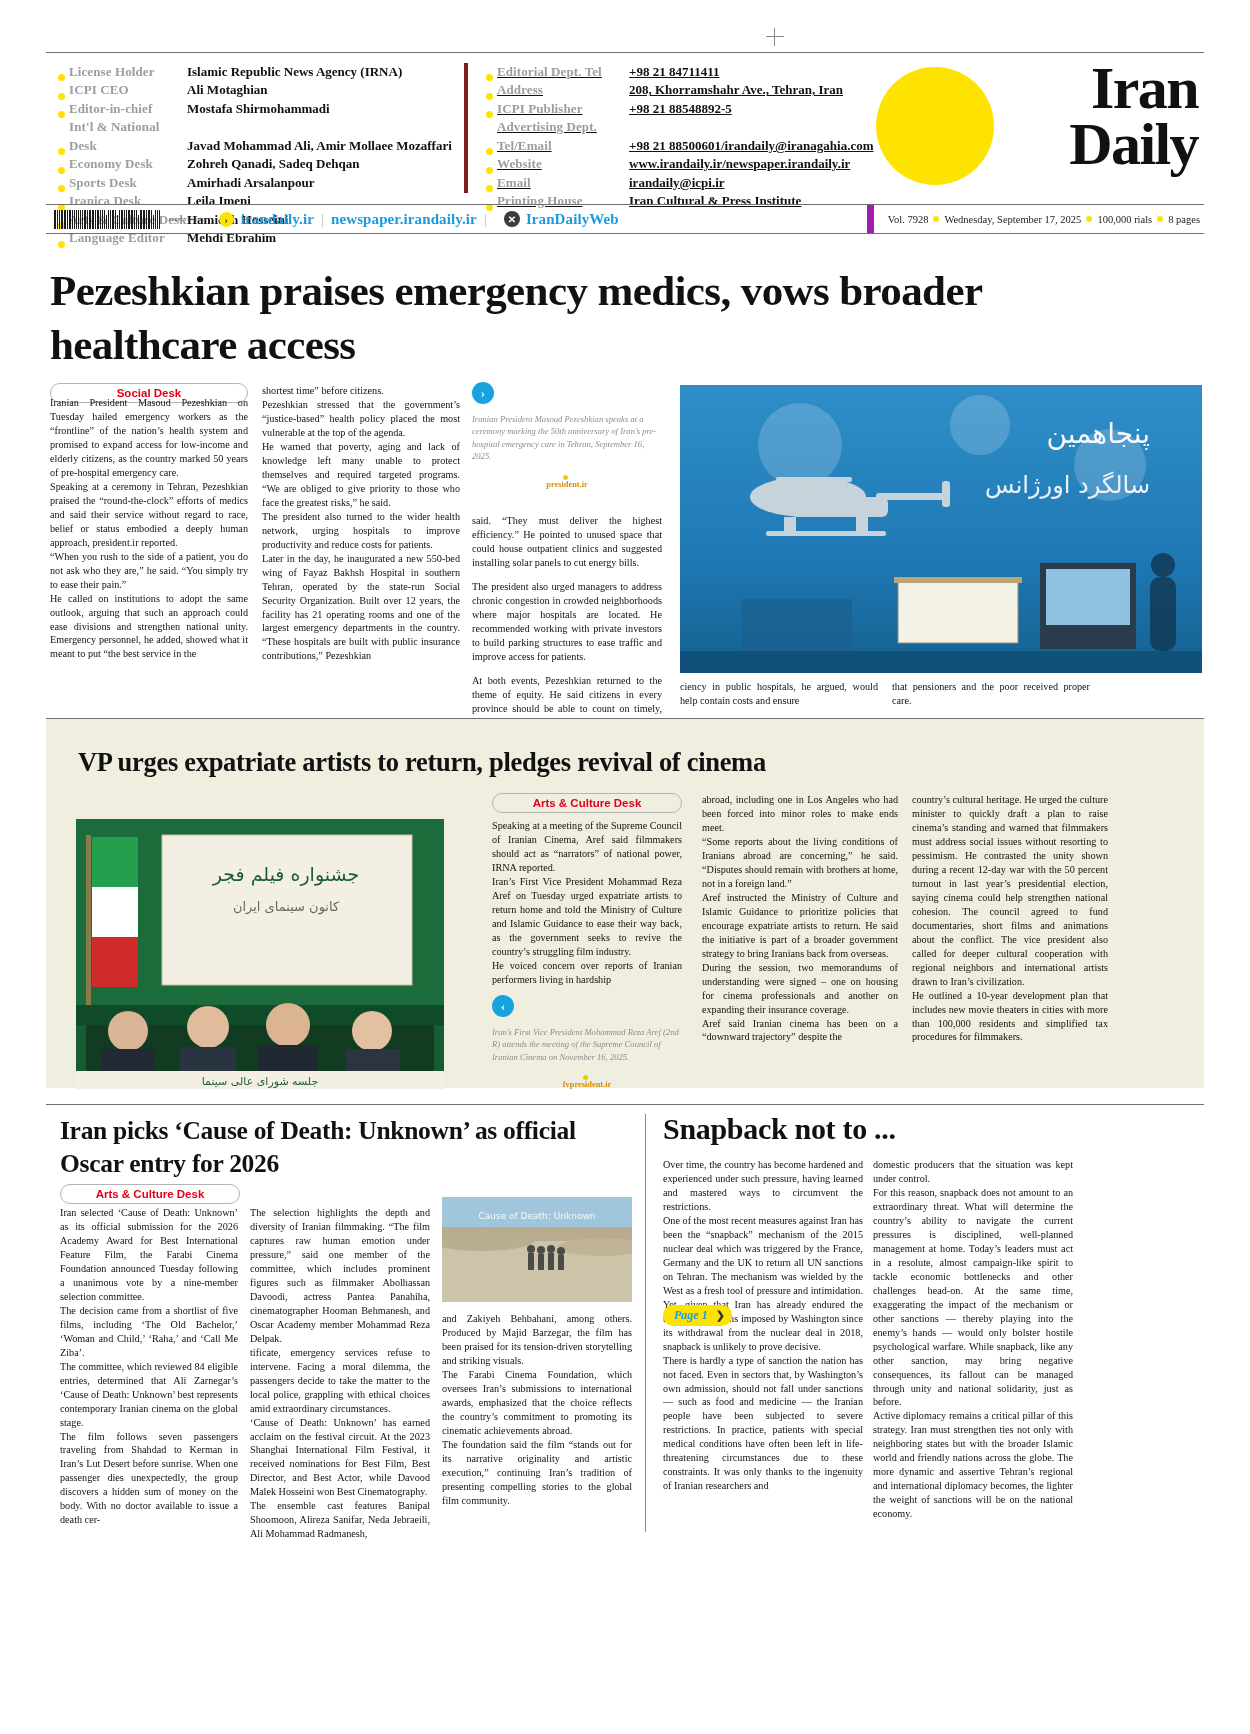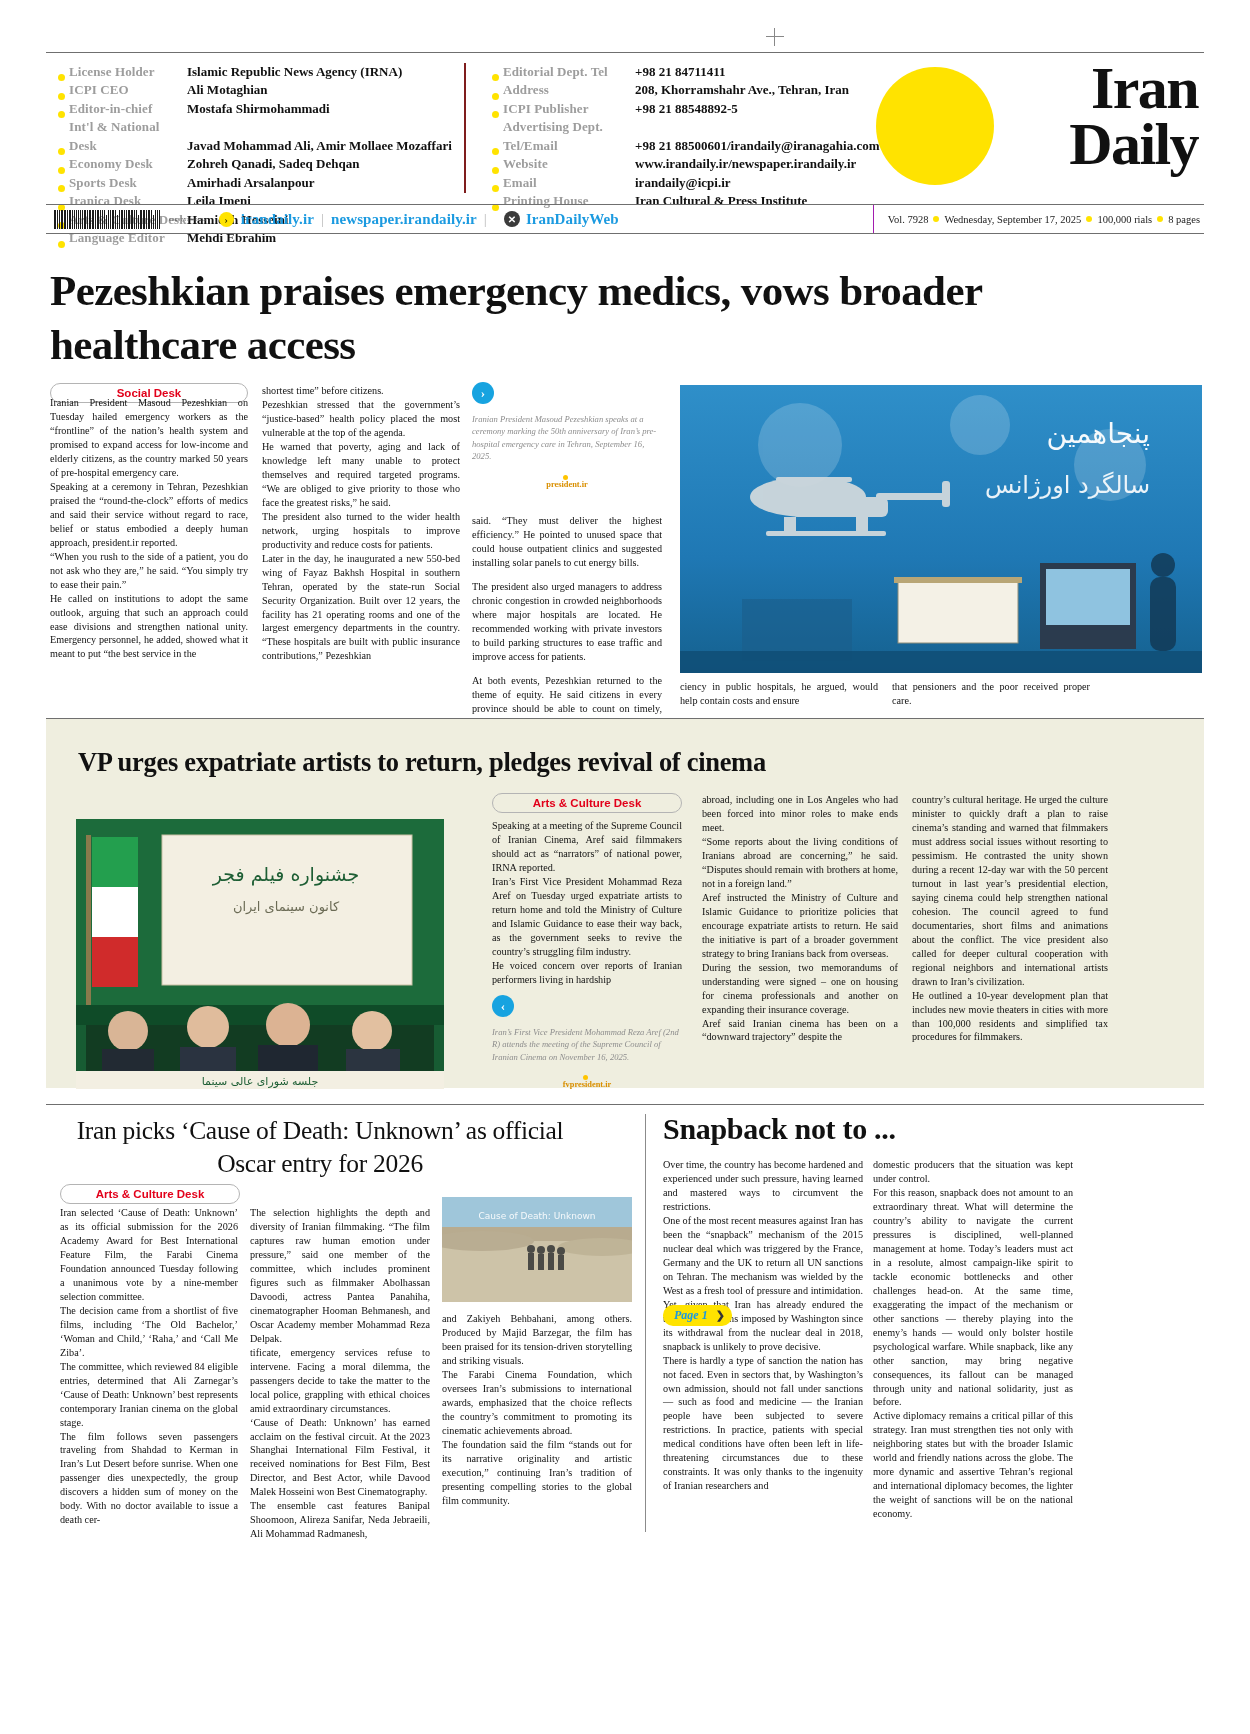--- a/index.html
+++ b/index.html
@@ -20,21 +20,21 @@
   .crop-plus:before { left:8px; top:0; width:1px; height:18px; }
   .crop-plus:after { left:0; top:8px; width:18px; height:1px; }
 
   
   .masthead {
     position:absolute; left:46px; top:52px; width:1158px; height:148px;
     border-top:1.6px solid #6f6f6f;
   }
   .imprint-col { position:absolute; top:10px; }
   .imprint-left { left:12px; width:350px; }
-  .imprint-mid { left:418px; width:360px; padding-left:26px; border-left:2px solid #7f1d1d; height:130px;}
+  .imprint-mid { left:418px; width:360px; padding-left:18px; border-left:4px solid #7f1d1d; height:130px;text-decoration:underline;}
   .imp-row { display:flex; align-items:flex-end; line-height:1.42; font-size:13px; }
   .imp-dot {
     width:7px; height:7px; border-radius:50%; background:#ffe300;
     display:inline-block; margin-top:3.5px; margin-right:4px; flex:none;
   }
   .imp-key { width:118px; color:#9d9d9d; font-weight:bold; letter-spacing:.1px; flex:none; }
   .imprint-mid .imp-key { width:132px; }
   .imp-val { color:#111; font-weight:bold; white-space:nowrap; }
 
   .logo-wrap { position:absolute; right:4px; top:-2px; width:330px; height:136px; }
@@ -67,21 +67,21 @@
   }
   .link-blue { color:#1b9ae0; font-weight:bold; font-size:15px; letter-spacing:.1px; }
   .vsep { color:#bbb; margin:0 7px; font-size:15px; }
   .x-badge {
     width:16px; height:16px; border-radius:50%; background:#3b3b3b; color:#fff;
     display:inline-flex; align-items:center; justify-content:center;
     font-size:10px; font-weight:bold; margin:0 6px 0 10px; font-family:"Liberation Sans",sans-serif;
   }
   .infobar-right {
     margin-left:auto; display:flex; align-items:center; height:100%;
-    padding-left:14px; border-left:1px solid #a21caf; font-size:10.5px; color:#222;
+    padding-left:14px; border-left:7px solid #a21caf; font-size:10.5px; color:#222;
     white-space:nowrap; padding-right:4px;
   }
   .ib-dot { width:6px; height:6px; border-radius:50%; background:#ffe300; display:inline-block; margin:0 5px; }
 
   
   .lead-head {
     position:absolute; left:50px; top:264px; width:1000px;
     font-size:43px; font-weight:bold; line-height:1.25; letter-spacing:-0.6px;
   }
   .pill {
@@ -127,21 +127,21 @@
   }
   .vp-photo { position:absolute; left:30px; top:72px; width:368px; height:270px; background:#1d6b3c; overflow:hidden;margin-top:28px; }
   .vp-pill { position:absolute; left:446px; top:74px; width:190px; }
   .vp-c1 { left:446px; top:100px; width:190px; }
   .vp-c2 { left:656px; top:74px; width:196px; }
   .vp-c3 { left:866px; top:74px; width:196px; }
   .vp-capblock { position:absolute; left:446px; top:276px; width:190px; }
 
   
   .bottom-rule { position:absolute; left:46px; top:1104px; width:1158px; border-top:1.6px solid #6f6f6f; }
-  .osc-head { position:absolute; left:60px; top:1114px; width:520px; font-size:25.5px; font-weight:normal; line-height:1.3; letter-spacing:-0.3px;text-align:center; }
+  .osc-head { position:absolute; left:60px; top:1114px; width:520px; font-size:25.5px; font-weight:bold; line-height:1.3; letter-spacing:-0.3px; }
   .osc-pill { position:absolute; left:60px; top:1184px; width:180px; }
   .osc-c1 { left:60px; top:1206px; width:178px; }
   .osc-c2 { left:250px; top:1206px; width:180px; }
   .osc-c3 { left:442px; top:1312px; width:190px; }
   .osc-photo { position:absolute; left:442px; top:1197px; width:190px; height:105px; background:#bcb6a4; overflow:hidden; }
 
   .vdiv { position:absolute; left:645px; top:1114px; width:1px; height:418px; background:#8b8b8b; }
 
   .snap-head { position:absolute; left:663px; top:1112px; width:500px; font-size:30px; font-weight:bold; letter-spacing:-0.3px; }
   .snap-c1 { left:663px; top:1158px; width:200px; }

